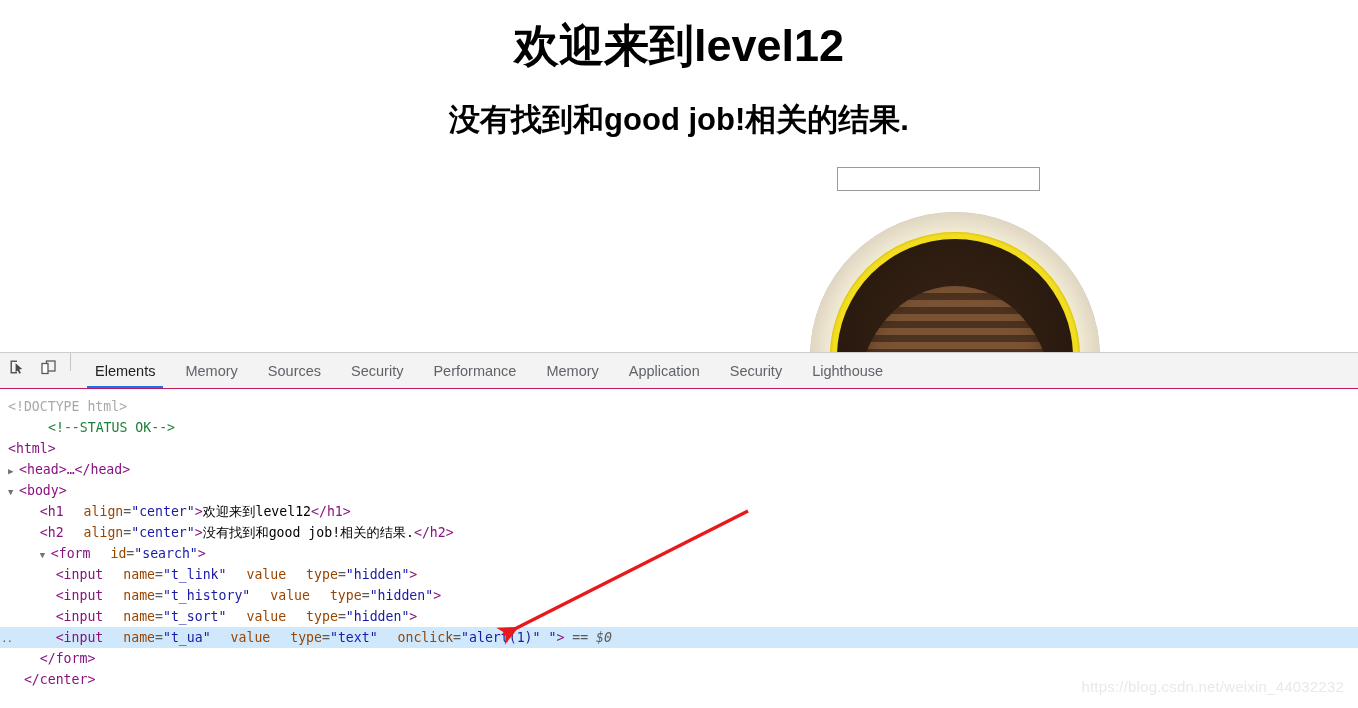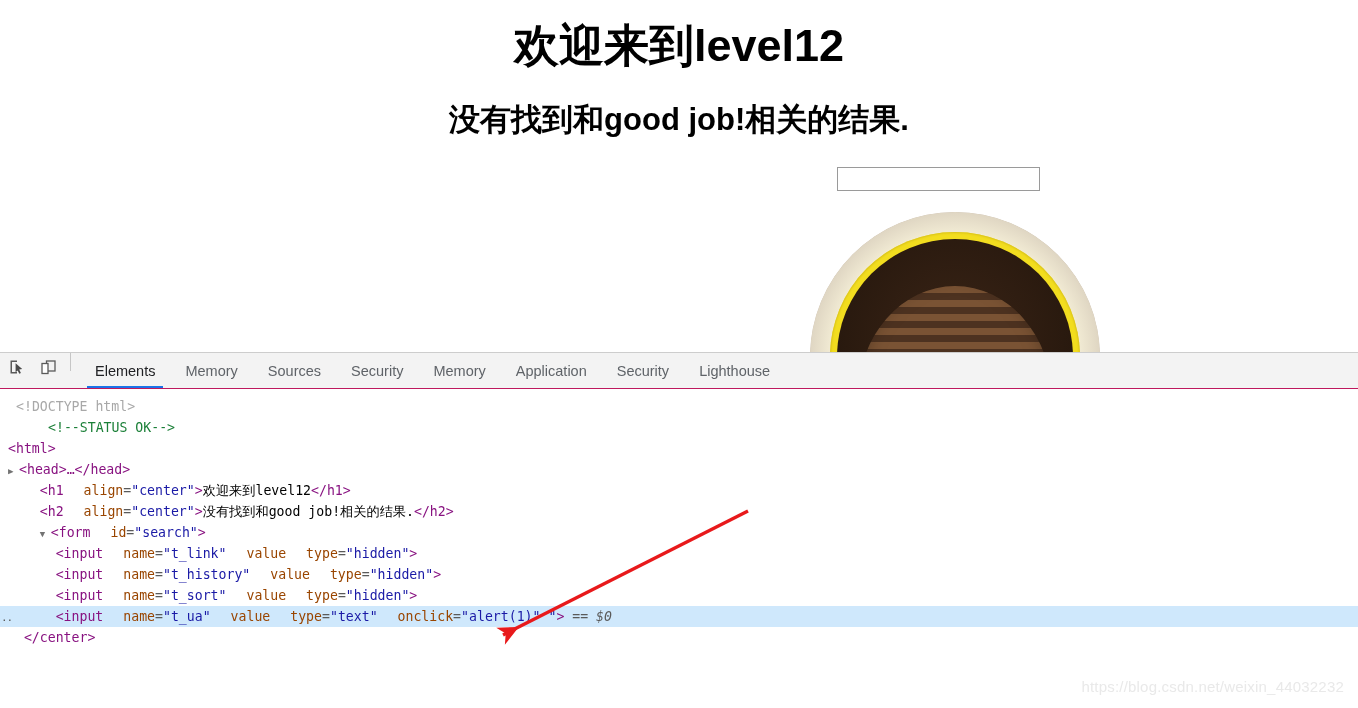--- a/index.html
+++ b/index.html
@@ -193,21 +193,21 @@
     font-size: 9px;
     text-align: left;
   }
   .gutter-dots {
     position: absolute;
     left: 1px; top: 4px;
     font-size: 11px;
     color: #5b5b5b;
     letter-spacing: -1px;
   }
-  .c-doctype { color: #a8a8a8; margin-left: 8px; }
+  .c-doctype { color: #a8a8a8; }
   .c-comment { color: #1a7f37; margin-left: 40px; }
   .c-tag     { color: #881280; }
   .c-attr    { color: #994500; margin-left: 12px; }
   .c-val     { color: #1a1aa6; }
   .c-punc    { color: #881280; }
   .c-text    { color: #000000; }
   .c-dollar  { color: #5a5a5a; font-style: italic; }
   .c-eq      { color: #5a5a5a; }
 
   
@@ -274,20 +274,23 @@
     <div class="dt-tab">
       <span>Memory</span>
     </div>
     <div class="dt-tab">
       <span>Sources</span>
     </div>
     <div class="dt-tab">
       <span>Security</span>
     </div>
     <div class="dt-tab">
+      <span>Performance</span>
+    </div>
+    <div class="dt-tab">
       <span>Memory</span>
     </div>
     <div class="dt-tab">
       <span>Application</span>
     </div>
     <div class="dt-tab">
       <span>Security</span>
     </div>
     <div class="dt-tab">
       <span>Lighthouse</span>
@@ -297,36 +300,38 @@
   <div id="dom-tree">
 
     <div class="dom-line"><span class="c-doctype">&lt;!DOCTYPE html&gt;</span></div>
 
     <div class="dom-line"><span class="c-comment">&lt;!--STATUS OK--&gt;</span></div>
 
     <div class="dom-line"><span class="c-tag">&lt;html&gt;</span></div>
 
     <div class="dom-line"><span class="tw">▶</span><span class="c-tag">&lt;head&gt;…&lt;/head&gt;</span></div>
 
+    <div class="dom-line"><span class="tw">▼</span><span class="c-tag">&lt;body&gt;</span></div>
 
     <div class="dom-line">    <span class="c-punc">&lt;</span><span class="c-tag">h1</span> <span class="c-attr">align</span><span class="c-eq">=</span><span class="c-val">"center"</span><span class="c-punc">&gt;</span><span class="c-text">欢迎来到level12</span><span class="c-tag">&lt;/h1&gt;</span></div>
 
     <div class="dom-line">    <span class="c-punc">&lt;</span><span class="c-tag">h2</span> <span class="c-attr">align</span><span class="c-eq">=</span><span class="c-val">"center"</span><span class="c-punc">&gt;</span><span class="c-text">没有找到和good job!相关的结果.</span><span class="c-tag">&lt;/h2&gt;</span></div>
 
 
     <div class="dom-line">    <span class="tw">▼</span><span class="c-punc">&lt;</span><span class="c-tag">form</span> <span class="c-attr">id</span><span class="c-eq">=</span><span class="c-val">"search"</span><span class="c-punc">&gt;</span></div>
 
     <div class="dom-line">      <span class="c-punc">&lt;</span><span class="c-tag">input</span> <span class="c-attr">name</span><span class="c-eq">=</span><span class="c-val">"t_link"</span> <span class="c-attr">value</span> <span class="c-attr">type</span><span class="c-eq">=</span><span class="c-val">"hidden"</span><span class="c-punc">&gt;</span></div>
 
     <div class="dom-line">      <span class="c-punc">&lt;</span><span class="c-tag">input</span> <span class="c-attr">name</span><span class="c-eq">=</span><span class="c-val">"t_history"</span> <span class="c-attr">value</span> <span class="c-attr">type</span><span class="c-eq">=</span><span class="c-val">"hidden"</span><span class="c-punc">&gt;</span></div>
 
     <div class="dom-line">      <span class="c-punc">&lt;</span><span class="c-tag">input</span> <span class="c-attr">name</span><span class="c-eq">=</span><span class="c-val">"t_sort"</span> <span class="c-attr">value</span> <span class="c-attr">type</span><span class="c-eq">=</span><span class="c-val">"hidden"</span><span class="c-punc">&gt;</span></div>
 
     <div class="dom-line sel"><span class="gutter-dots">··</span>      <span class="c-punc">&lt;</span><span class="c-tag">input</span> <span class="c-attr">name</span><span class="c-eq">=</span><span class="c-val">"t_ua"</span> <span class="c-attr">value</span> <span class="c-attr">type</span><span class="c-eq">=</span><span class="c-val">"text"</span> <span class="c-attr">onclick</span><span class="c-eq">=</span><span class="c-val">"alert(1)"</span> <span class="c-val">"</span><span class="c-punc">&gt;</span> <span class="c-dollar">== $0</span></div>
 
+    <div class="dom-line">    <span class="c-tag">&lt;/form&gt;</span></div>
 
     <div class="dom-line">  <span class="c-tag">&lt;/center&gt;</span></div>
 
   </div>
 </div>
 
 <svg id="annot-arrow" viewBox="0 0 1358 356">
   <defs>
     <marker id="ahead" markerWidth="7" markerHeight="7" refX="5.4" refY="3.2" orient="auto" markerUnits="strokeWidth">
       <path d="M6.2,0.4 L0.2,3.2 L6.2,6.0 L4.5,3.2 Z" fill="#e8191b"></path>

